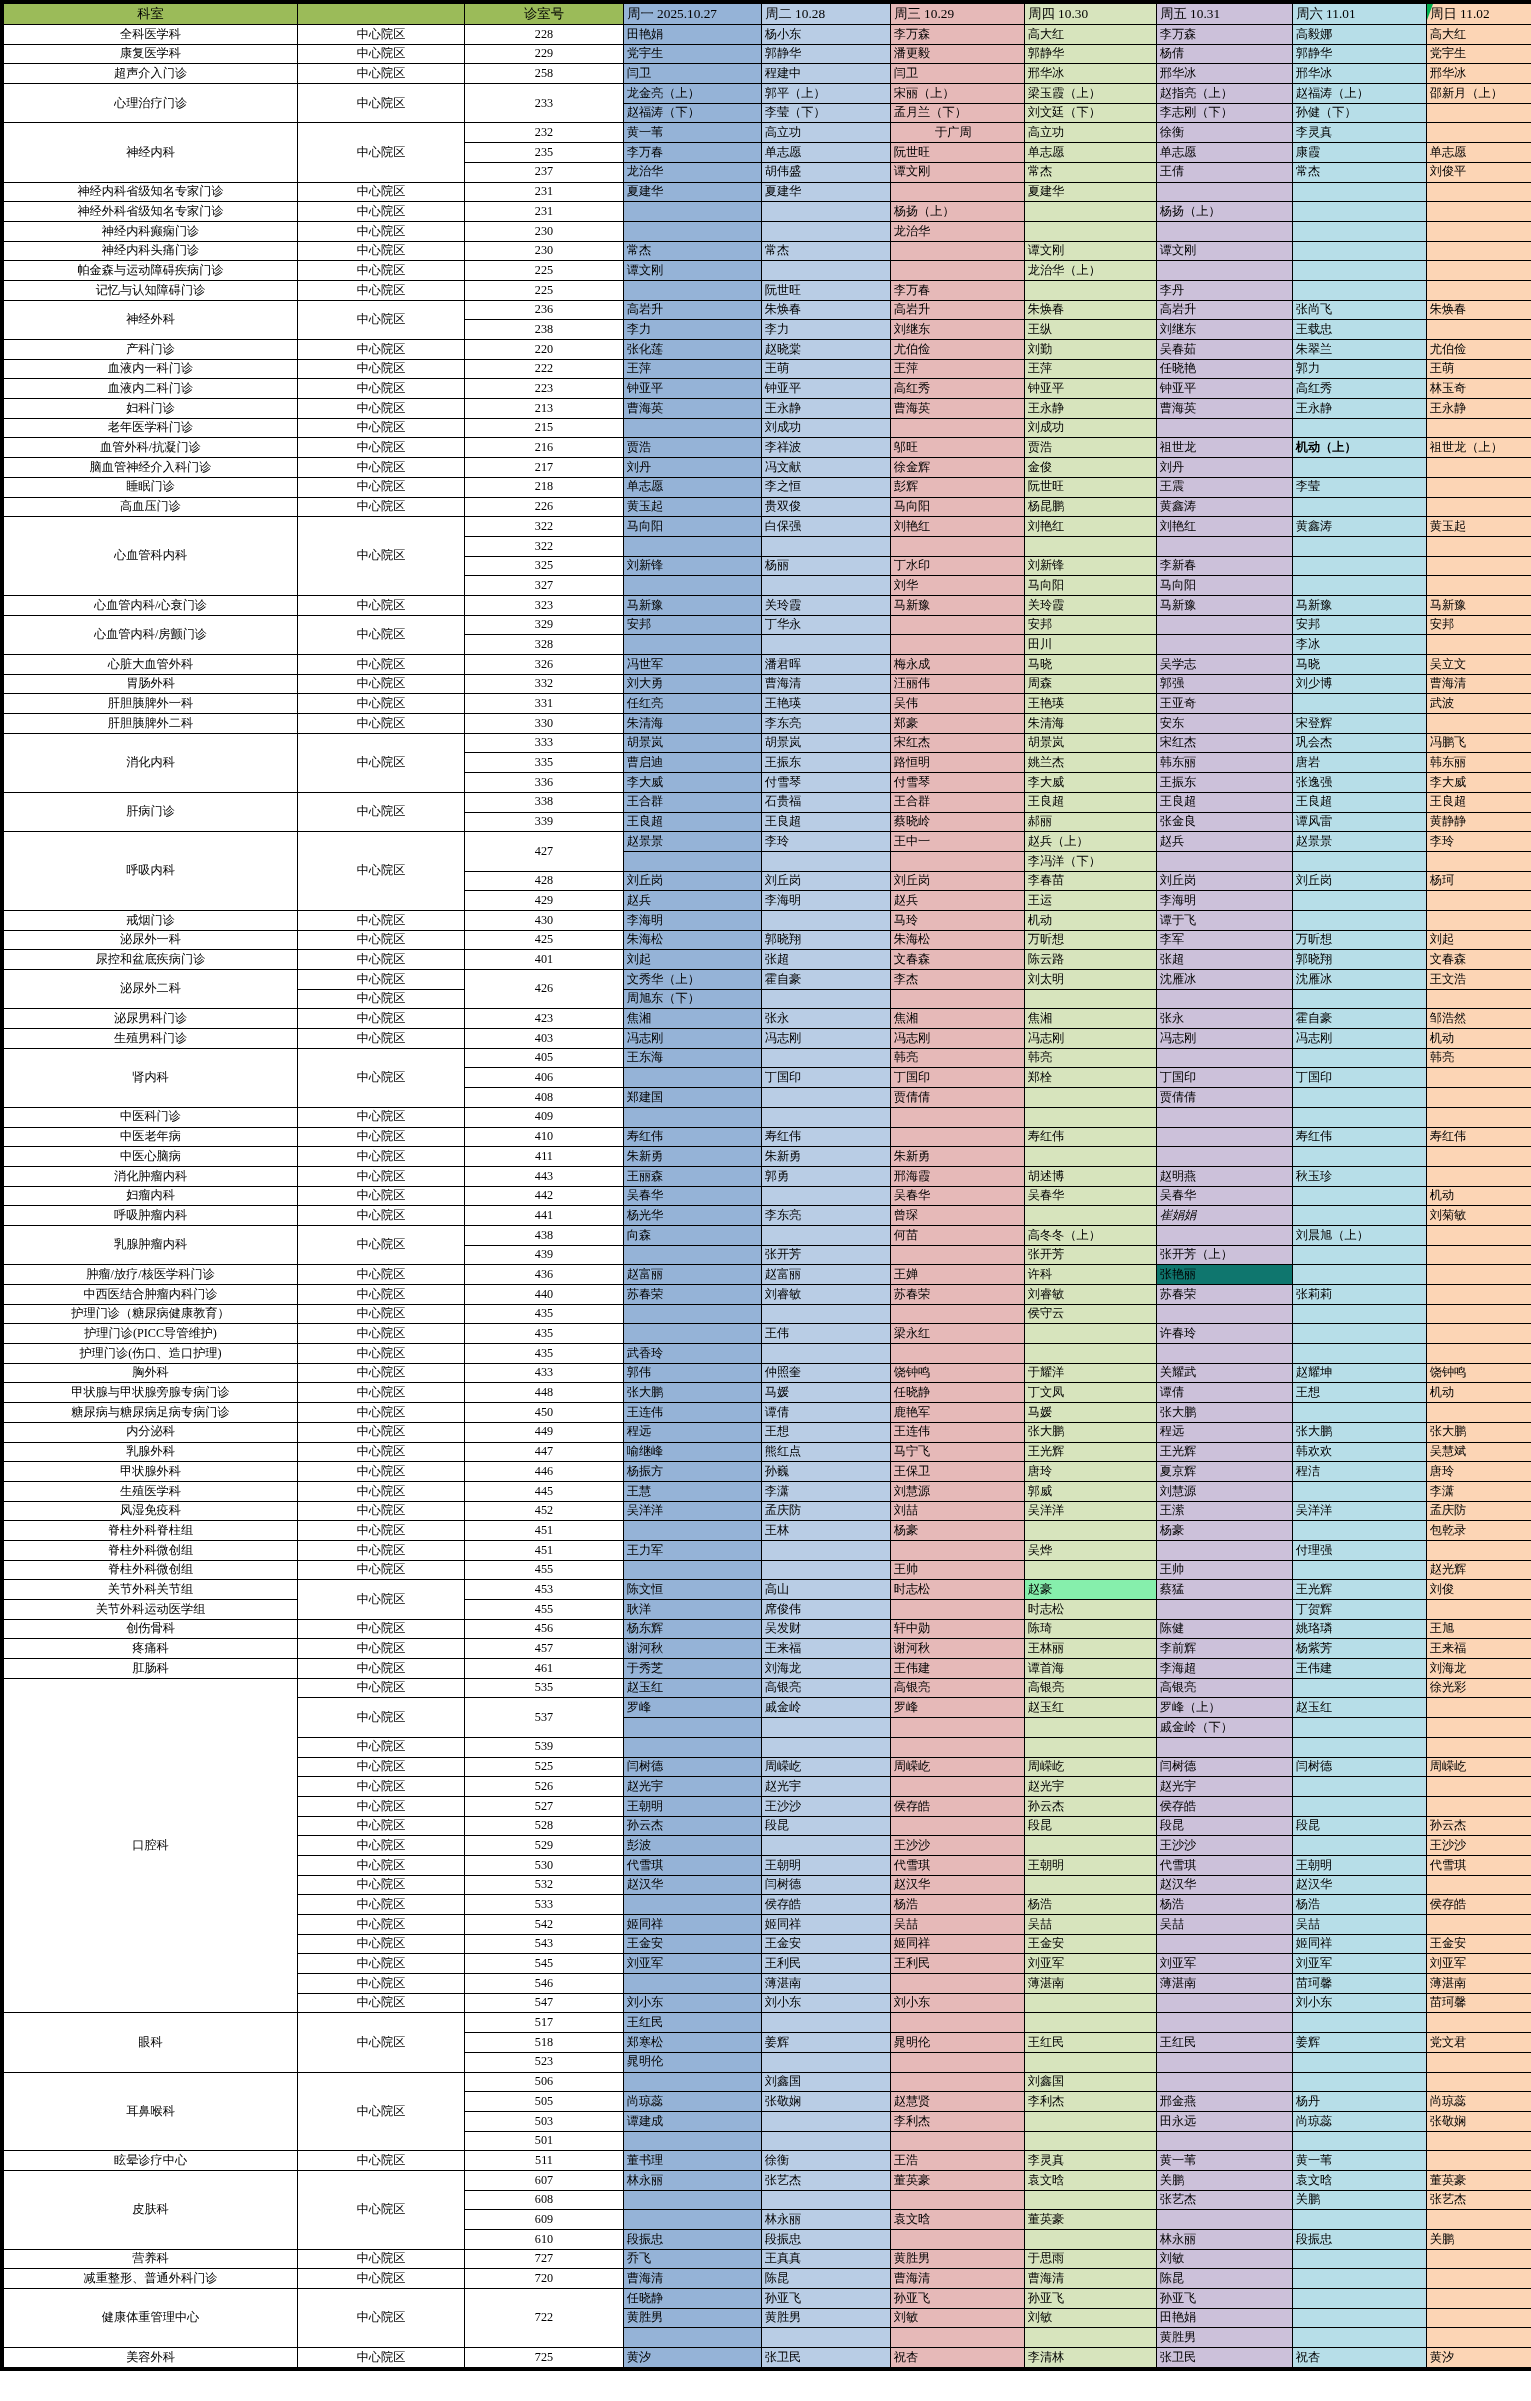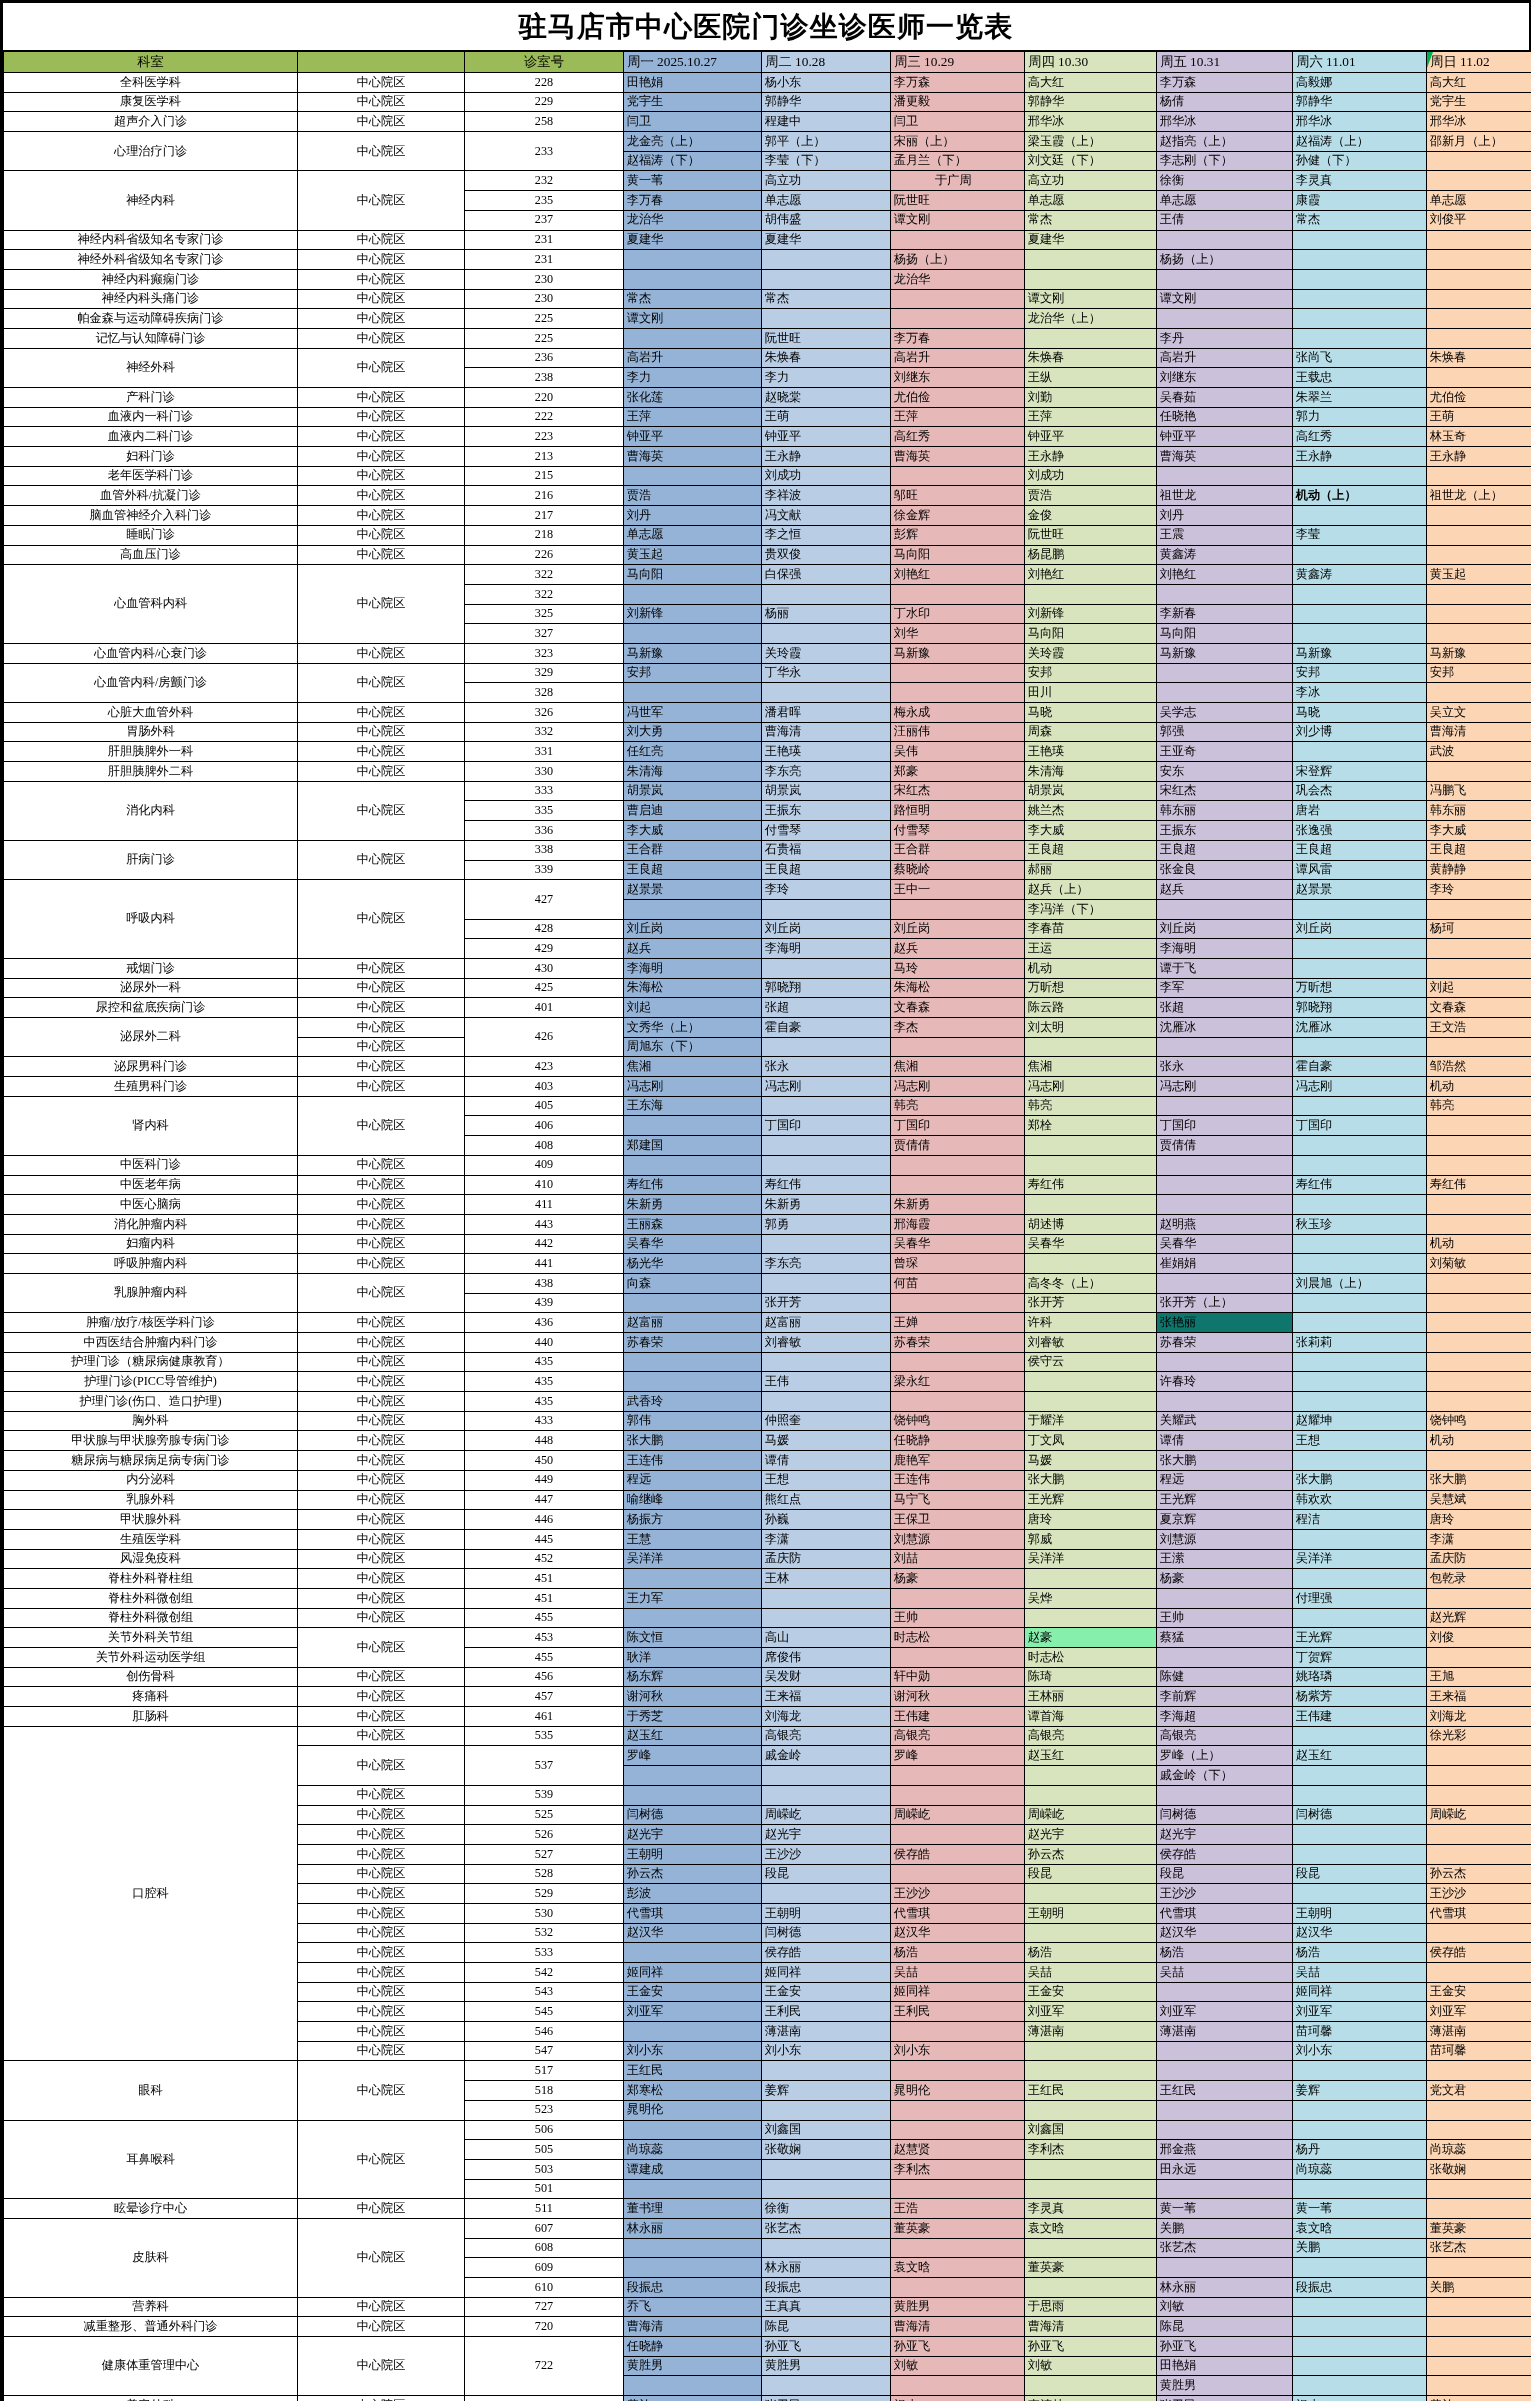--- a/index.html
+++ b/index.html
@@ -17,21 +17,20 @@
   .td-room{font-size:12.8px;}
   .td-day{text-align:left;padding:0 1.1px 0 2.7px;}
   tr.unit-start td{border-top:1.6px solid #000;}
   .corner-marker{position:absolute;left:0;top:0;width:0;height:0;
                  border-left:6.4px solid #00B050;border-bottom:16px solid transparent;}
 </style>
 </head>
 <body>
 
 <div class="sheet">
-  <div class="title-row">驻马店市中心医院门诊坐诊医师一览表</div>
   <table class="sched">
     <colgroup id="cols">
         <col style="width: 294px;">
         <col style="width: 167px;">
         <col style="width: 159px;">
         <col style="width: 138px;">
         <col style="width: 129px;">
         <col style="width: 134px;">
         <col style="width: 132px;">
         <col style="width: 136px;">
@@ -738,21 +737,21 @@
           <td class="td-day" style="background: rgb(252, 213, 181);">机动</td>
         </tr>
         <tr class="unit-start">
           <td class="td-dept">呼吸肿瘤内科</td>
           <td class="td-campus">中心院区</td>
           <td class="td-room">441</td>
           <td class="td-day" style="background: rgb(149, 179, 215);">杨光华</td>
           <td class="td-day" style="background: rgb(185, 205, 229);">李东亮</td>
           <td class="td-day" style="background: rgb(230, 185, 184);">曾琛</td>
           <td class="td-day" style="background: rgb(215, 228, 189);"></td>
-          <td class="td-day" style="background: rgb(204, 193, 218);">崔娟娟</td>
+          <td class="td-day" style="background: rgb(204, 193, 218); font-style: italic;">崔娟娟</td>
           <td class="td-day" style="background: rgb(183, 222, 232);"></td>
           <td class="td-day" style="background: rgb(252, 213, 181);">刘菊敏</td>
         </tr>
         <tr class="unit-start">
           <td class="td-dept" rowspan="2">乳腺肿瘤内科</td>
           <td class="td-campus" rowspan="2">中心院区</td>
           <td class="td-room">438</td>
           <td class="td-day" style="background: rgb(149, 179, 215);">向森</td>
           <td class="td-day" style="background: rgb(185, 205, 229);"></td>
           <td class="td-day" style="background: rgb(230, 185, 184);">何苗</td>

